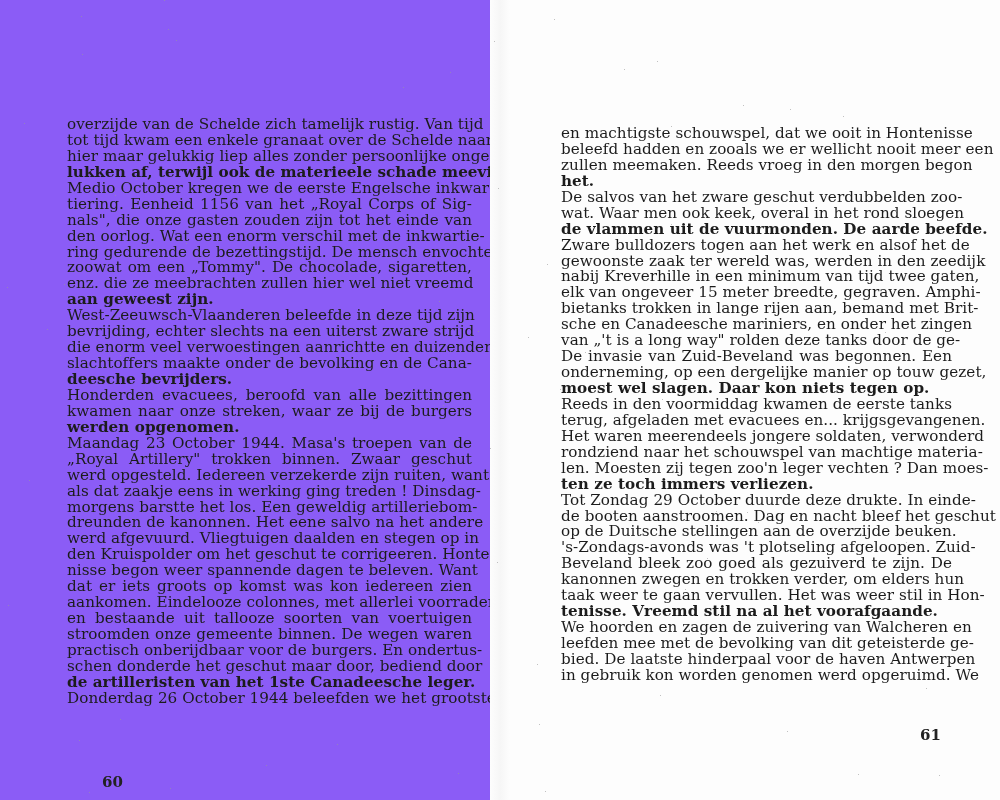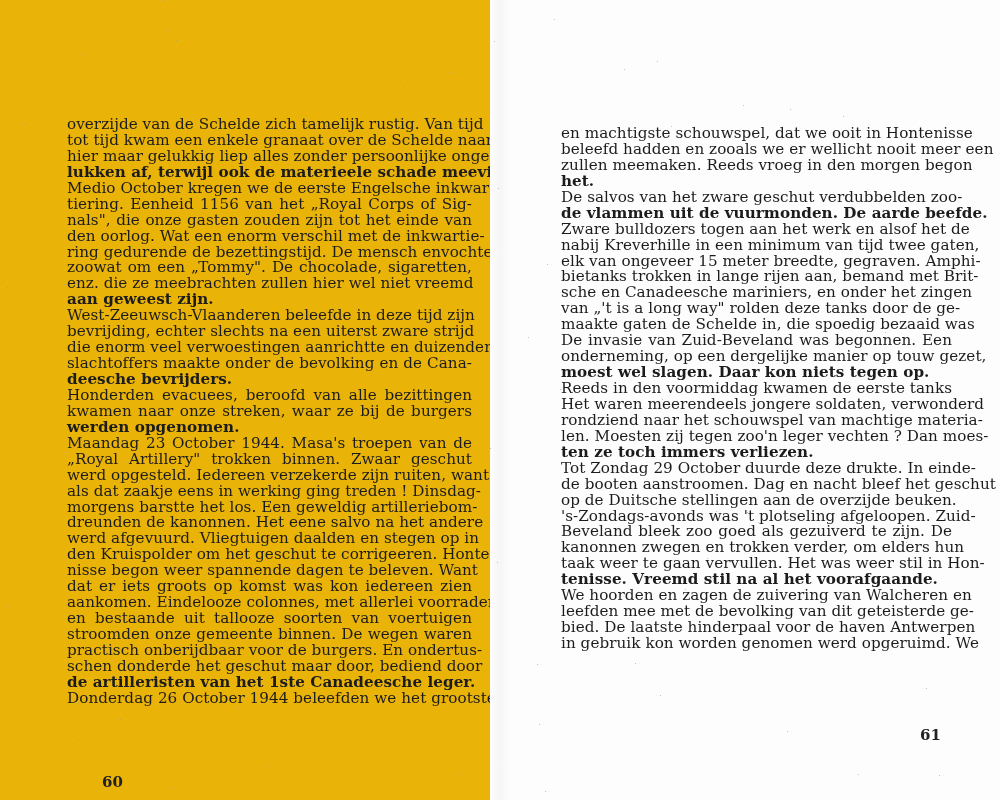--- a/index.html
+++ b/index.html
@@ -18,21 +18,21 @@
     .spread {
       position: absolute;
       left: 0; top: 0;
       width: 1000px; height: 800px;
       background: #ffffff;
     }
     .page {
       position: absolute;
       top: 0;
       height: 800px;
-      background: #eab308;
+      background: #8b5cf6;
     }
     .page.left  { left: 0;   width: 490px; }
     .page.right { left: 510px; width: 490px; background: #fdfdfd; }
     .gutter {
       position: absolute;
       left: 490px; top: 0;
       width: 20px; height: 800px;
       background: linear-gradient(to right, #fdfdfd, #f6f6f6 50%, #fdfdfd);
     }
     .text-block {
@@ -116,32 +116,34 @@
     <div class="page-number">60</div>
   </div>
   <div class="gutter"></div>
   <div class="page right">
     <div class="text-block" id="right-text">
         <span class="line">en machtigste schouwspel, dat we ooit in Hontenisse</span>
         <span class="line">beleefd hadden en zooals we er wellicht nooit meer een</span>
         <span class="line">zullen meemaken. Reeds vroeg in den morgen begon</span>
         <span class="line last">het.</span>
         <span class="line">De salvos van het zware geschut verdubbelden zoo-</span>
+        <span class="line">wat. Waar men ook keek, overal in het rond sloegen</span>
         <span class="line last">de vlammen uit de vuurmonden. De aarde beefde.</span>
         <span class="line">Zware bulldozers togen aan het werk en alsof het de</span>
+        <span class="line">gewoonste zaak ter wereld was, werden in den zeedijk</span>
         <span class="line">nabij Kreverhille in een minimum van tijd twee gaten,</span>
         <span class="line">elk van ongeveer 15 meter breedte, gegraven. Amphi-</span>
         <span class="line">bietanks trokken in lange rijen aan, bemand met Brit-</span>
         <span class="line">sche en Canadeesche mariniers, en onder het zingen</span>
         <span class="line">van „'t is a long way" rolden deze tanks door de ge-</span>
-        <span class="line">maakte gaten de Schelde in, die spoedig bezaaid was</span>
         <span class="line">De invasie van Zuid-Beveland was begonnen.  Een</span>
         <span class="line">onderneming, op een dergelijke manier op touw gezet,</span>
         <span class="line last">moest wel slagen. Daar kon niets tegen op.</span>
         <span class="line">Reeds in den voormiddag kwamen de  eerste  tanks</span>
+        <span class="line">terug, afgeladen met evacuees en... krijgsgevangenen.</span>
         <span class="line">Het waren meerendeels jongere soldaten, verwonderd</span>
         <span class="line">rondziend naar het schouwspel van machtige materia-</span>
         <span class="line">len. Moesten zij tegen zoo'n leger vechten ? Dan moes-</span>
         <span class="line last">ten ze toch immers verliezen.</span>
         <span class="line">Tot Zondag 29 October duurde deze drukte. In einde-</span>
         <span class="line">de booten aanstroomen. Dag en nacht bleef het geschut</span>
         <span class="line">op de Duitsche stellingen aan  de  overzijde  beuken.</span>
         <span class="line">'s-Zondags-avonds was 't plotseling afgeloopen. Zuid-</span>
         <span class="line">Beveland bleek zoo goed als gezuiverd te zijn.  De</span>
         <span class="line">kanonnen zwegen en trokken verder, om elders hun</span>

